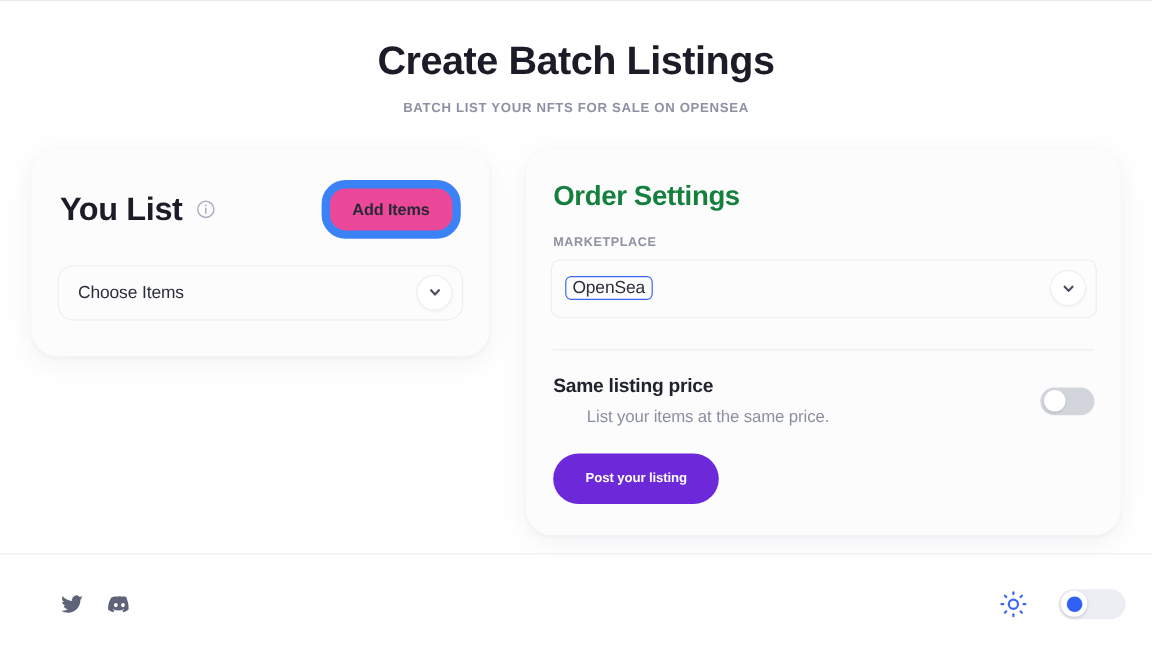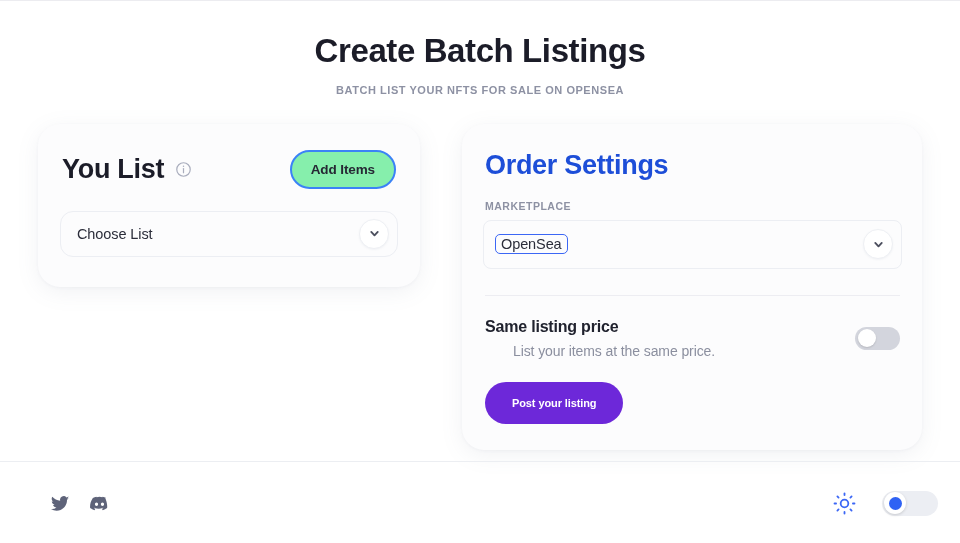--- a/index.html
+++ b/index.html
@@ -42,22 +42,22 @@
     font-size: 11px;
     font-weight: bold;
     letter-spacing: 0.55px;
     color: #8d91a3;
   }
 
   
   .cards {
     display: flex;
     align-items: flex-start;
-    gap: 42px;
-    padding: 0 38px;
+    gap: 30px;
+    padding: 0 26px;
     margin-top: 28px;
     justify-content: center;
   }
 
   .card {
     background: #fcfcfd;
     border-radius: 22px;
     box-shadow: 0 5px 22px rgba(120, 125, 150, 0.10),
                 0 1px 3px rgba(120, 125, 150, 0.06);
   }
@@ -87,22 +87,22 @@
   .info-icon {
     margin-left: 11px;
     width: 17px;
     height: 17px;
     flex: none;
     display: block;
     color: #a9adbd;
   }
   .add-items-btn {
     margin-left: auto;
-    background: #86efac;
-    border: 2px solid #3b82f6;
+    background: #ec4899;
+    border: 7px solid #3b82f6;
     border-radius: 20px;
     padding: 10px 19px;
     font-family: inherit;
     font-size: 13.5px;
     font-weight: bold;
     color: #262834;
     cursor: pointer;
     letter-spacing: -0.1px;
   }
 
@@ -139,24 +139,24 @@
     align-items: center;
     justify-content: center;
     flex: none;
     cursor: pointer;
     box-shadow: 0 1px 2px rgba(120,125,150,0.08);
   }
   .chev-btn svg { width: 13px; height: 13px; color: #4c4f5e; display: block; }
 
   
   .right-title {
-    font-size: 27px;
+    font-size: 23px;
     font-weight: bold;
     letter-spacing: -0.3px;
-    color: #1d4ed8;
+    color: #15803d;
     padding-left: 2px;
   }
   .field-label {
     margin-top: 19px;
     padding-left: 2px;
     font-size: 10.5px;
     font-weight: bold;
     letter-spacing: 0.5px;
     color: #8d91a3;
   }
@@ -309,21 +309,21 @@
         <div class="left-title">You List</div>
         <svg class="info-icon" viewBox="0 0 24 24" fill="none" stroke="currentColor" stroke-width="1.7">
           <circle cx="12" cy="12" r="9.5"></circle>
           <line x1="12" y1="10.6" x2="12" y2="16.5" stroke-linecap="round"></line>
           <circle cx="12" cy="7.3" r="1.05" fill="currentColor" stroke="none"></circle>
         </svg>
         <button class="add-items-btn">Add Items</button>
       </div>
 
       <div class="select-row">
-        <span class="select-value">Choose List</span>
+        <span class="select-value">Choose Items</span>
         <span class="chev-btn">
           <svg viewBox="0 0 24 24" fill="none" stroke="currentColor" stroke-width="3.4" stroke-linecap="round" stroke-linejoin="round">
             <polyline points="6 9 12 15.5 18 9"></polyline>
           </svg>
         </span>
       </div>
     </div>
 
     <div class="card card-right">
       <div class="right-title">Order Settings</div>

